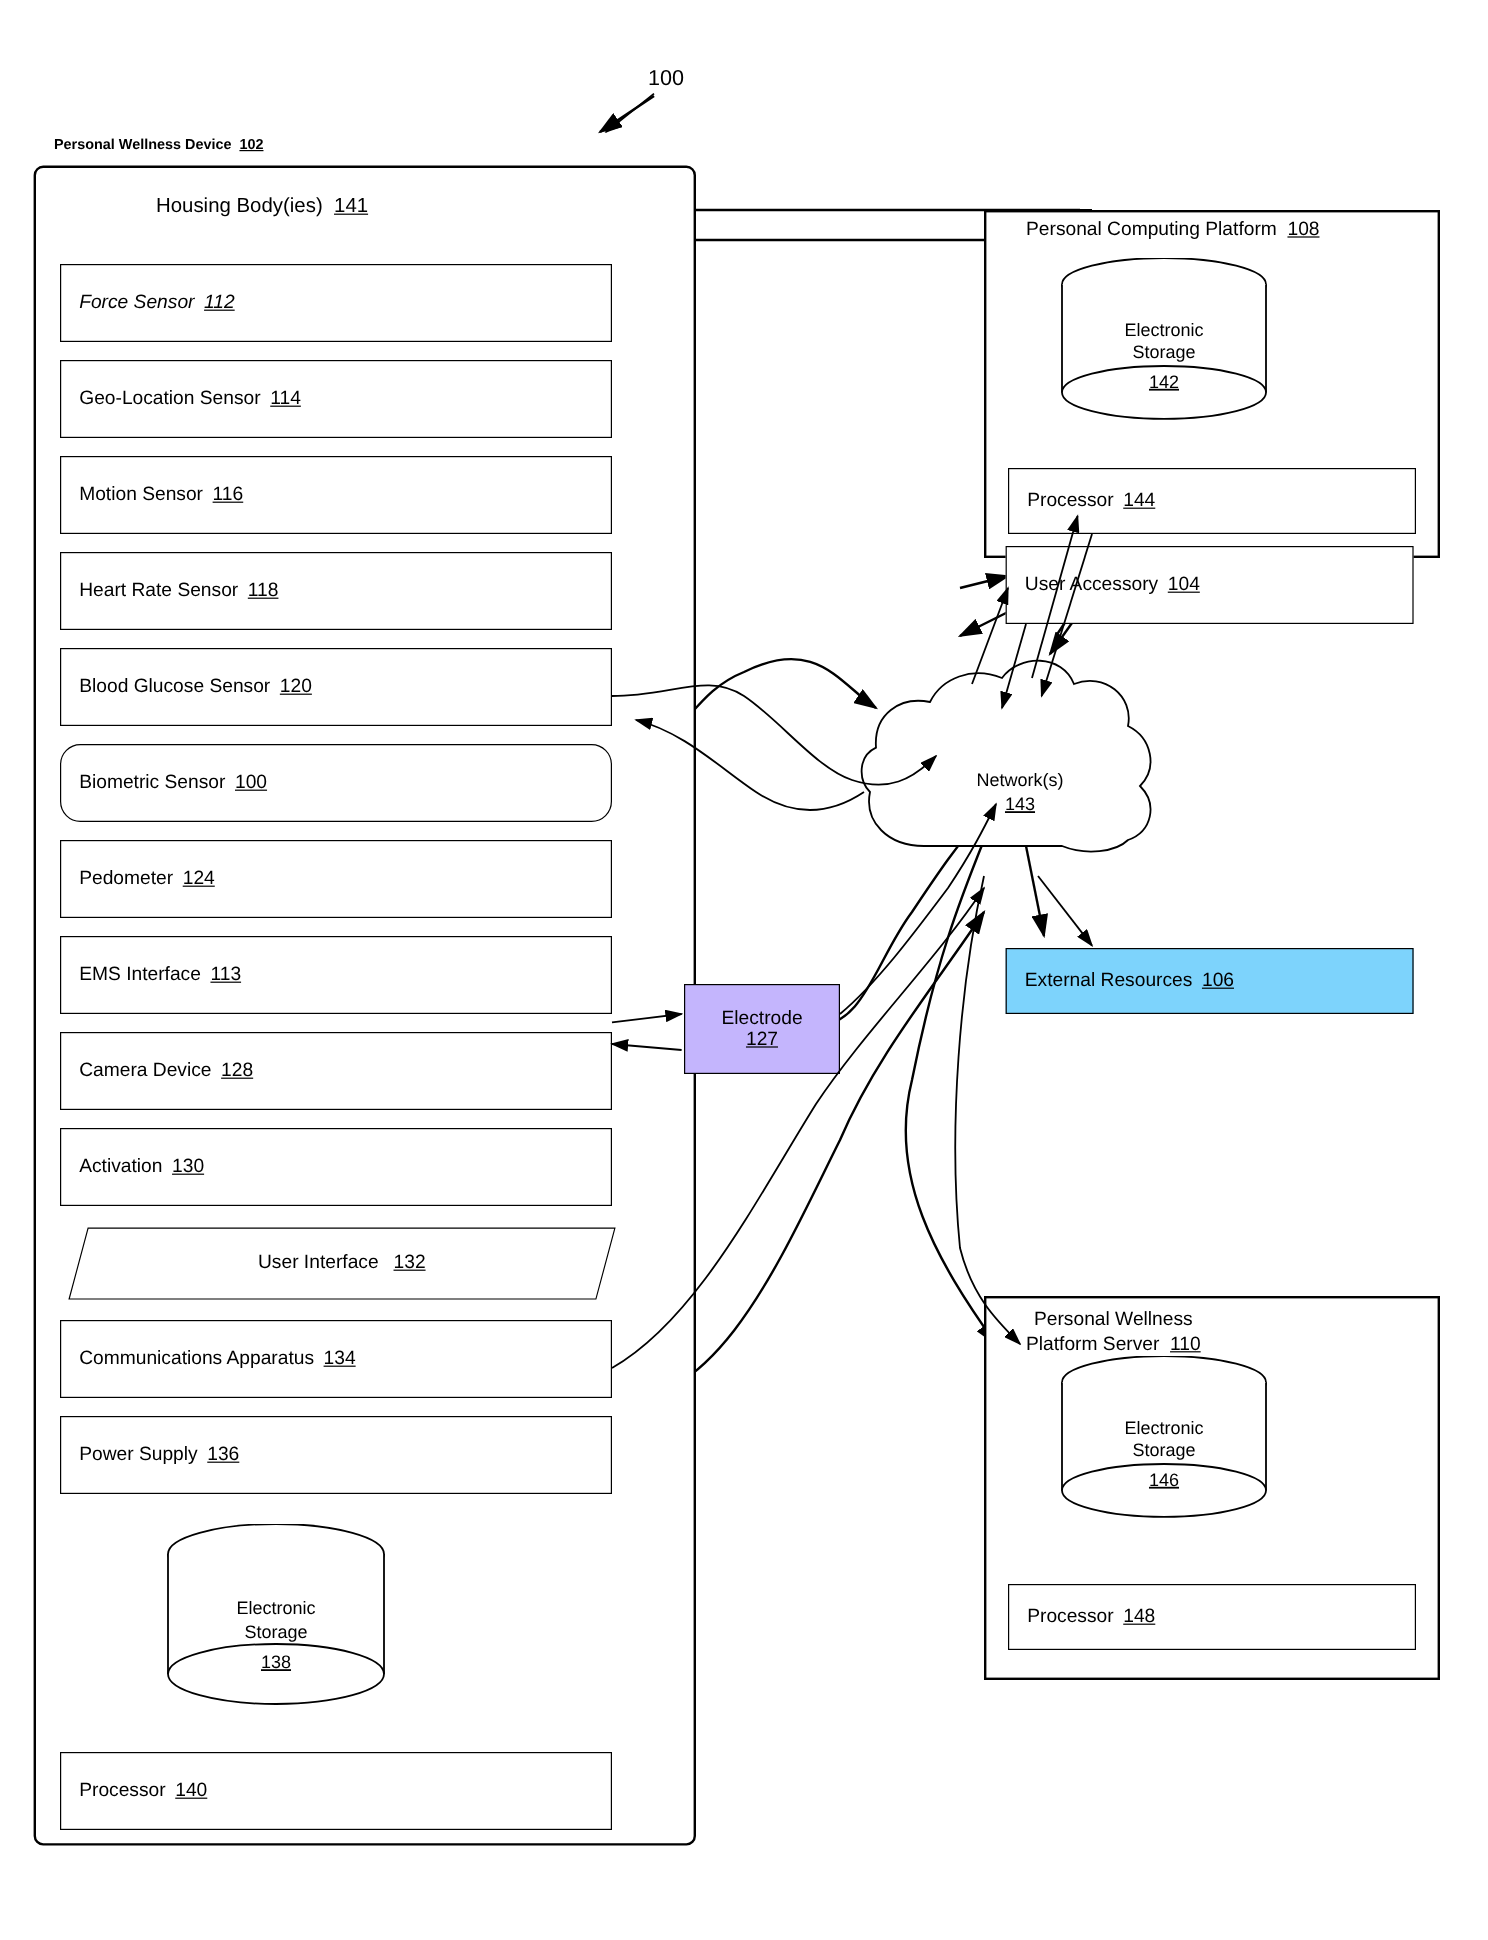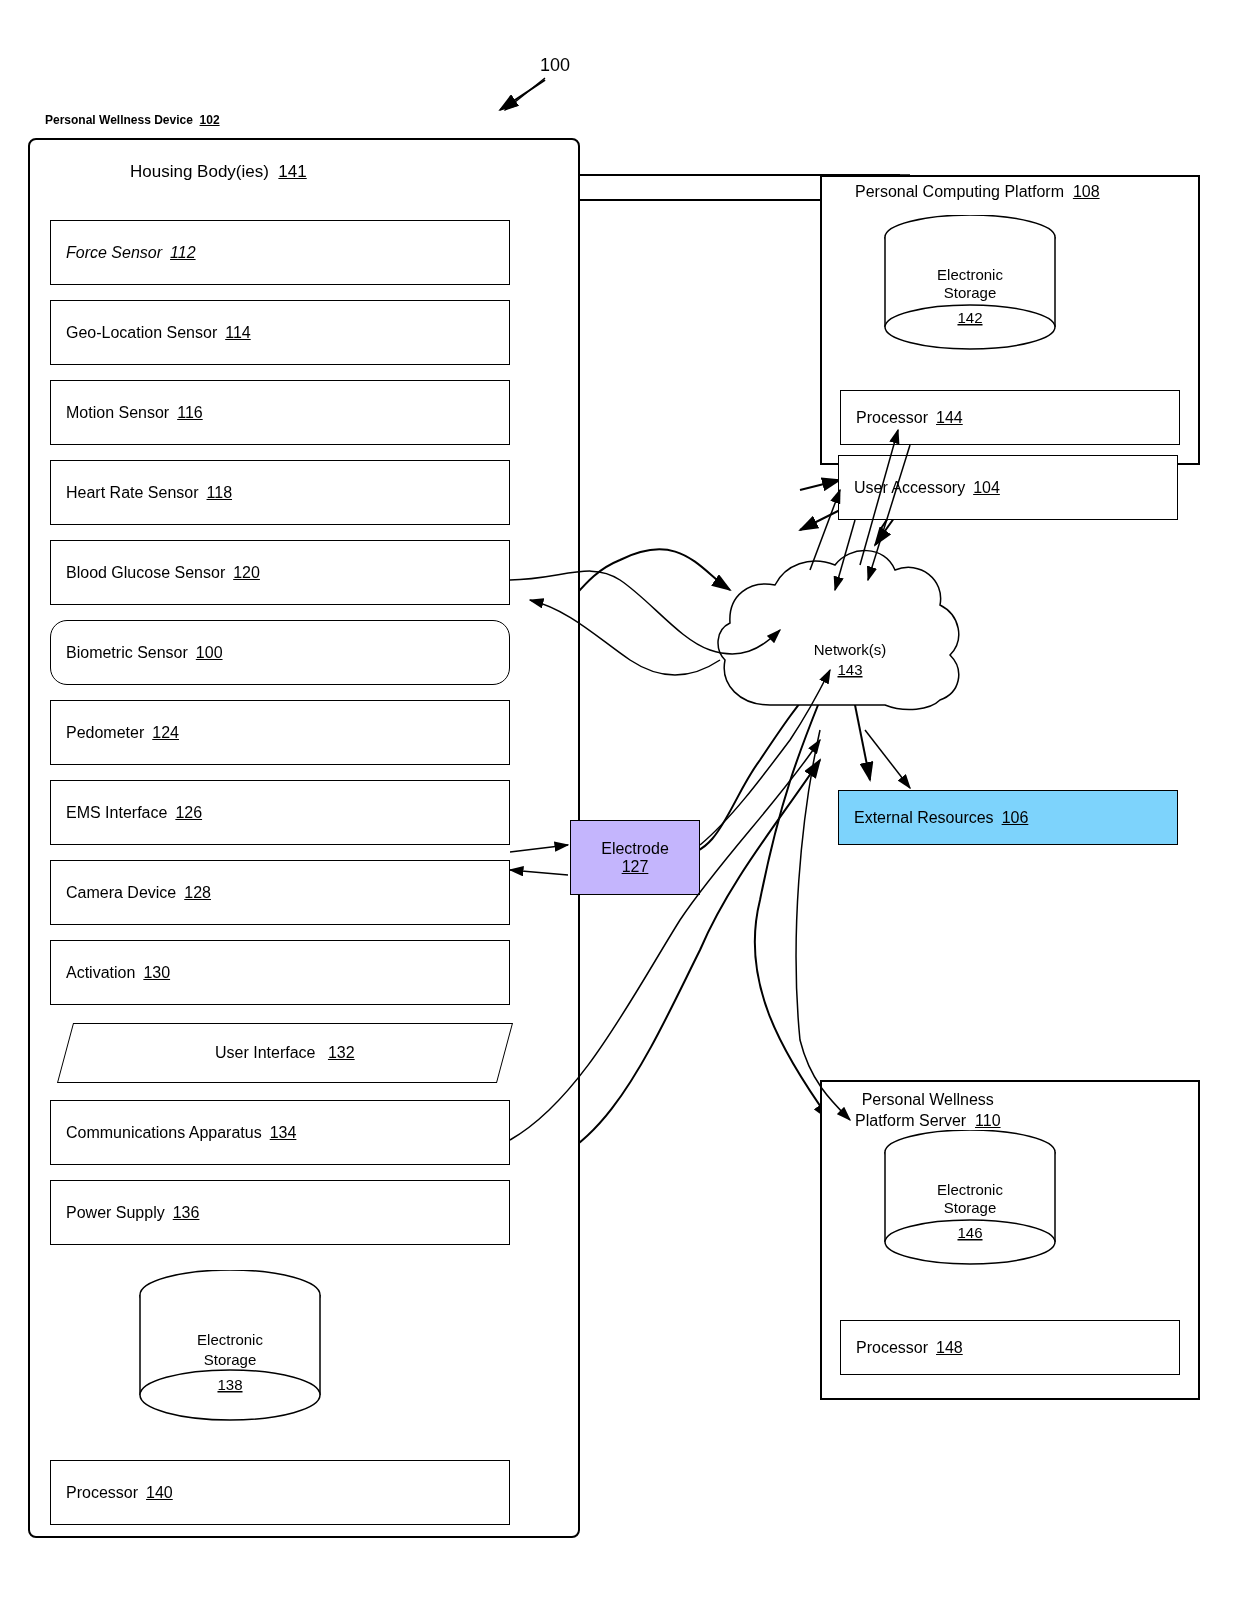--- a/index.html
+++ b/index.html
@@ -162,21 +162,21 @@
     <span class="ref" style="margin-left:8px;">100</span>
   </div>
 
   <div class="component-box" style="top:700px;">
     <span>Pedometer</span>
     <span class="ref" style="margin-left:8px;">124</span>
   </div>
 
   <div class="component-box" style="top:780px;">
     <span>EMS Interface</span>
-    <span class="ref" style="margin-left:8px;">126</span>
+    <span class="ref" style="margin-left:8px;">113</span>
   </div>
 
   <div class="component-box" style="top:860px;">
     <span>Camera Device</span>
     <span class="ref" style="margin-left:8px;">128</span>
   </div>
 
   <div class="component-box" style="top:940px;">
     <span>Activation</span>
     <span class="ref" style="margin-left:8px;">130</span>

